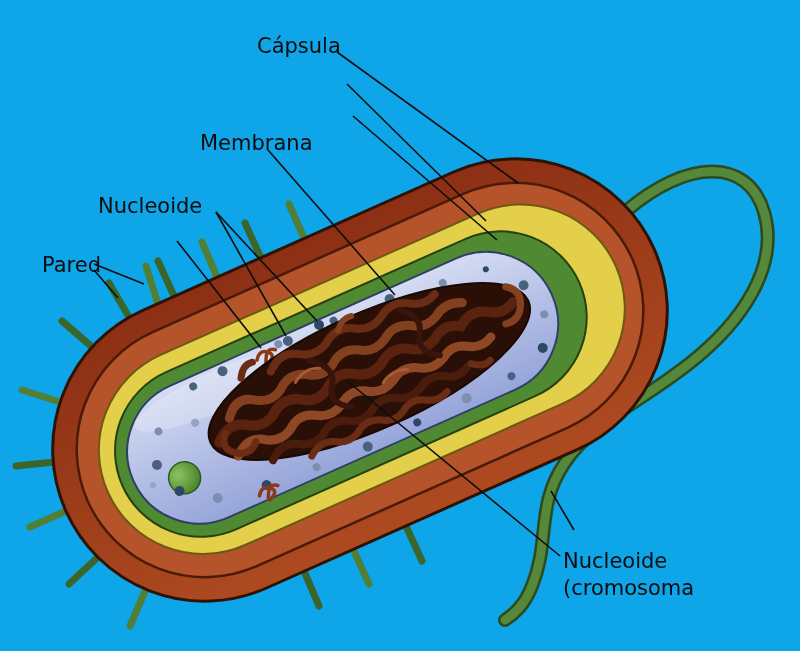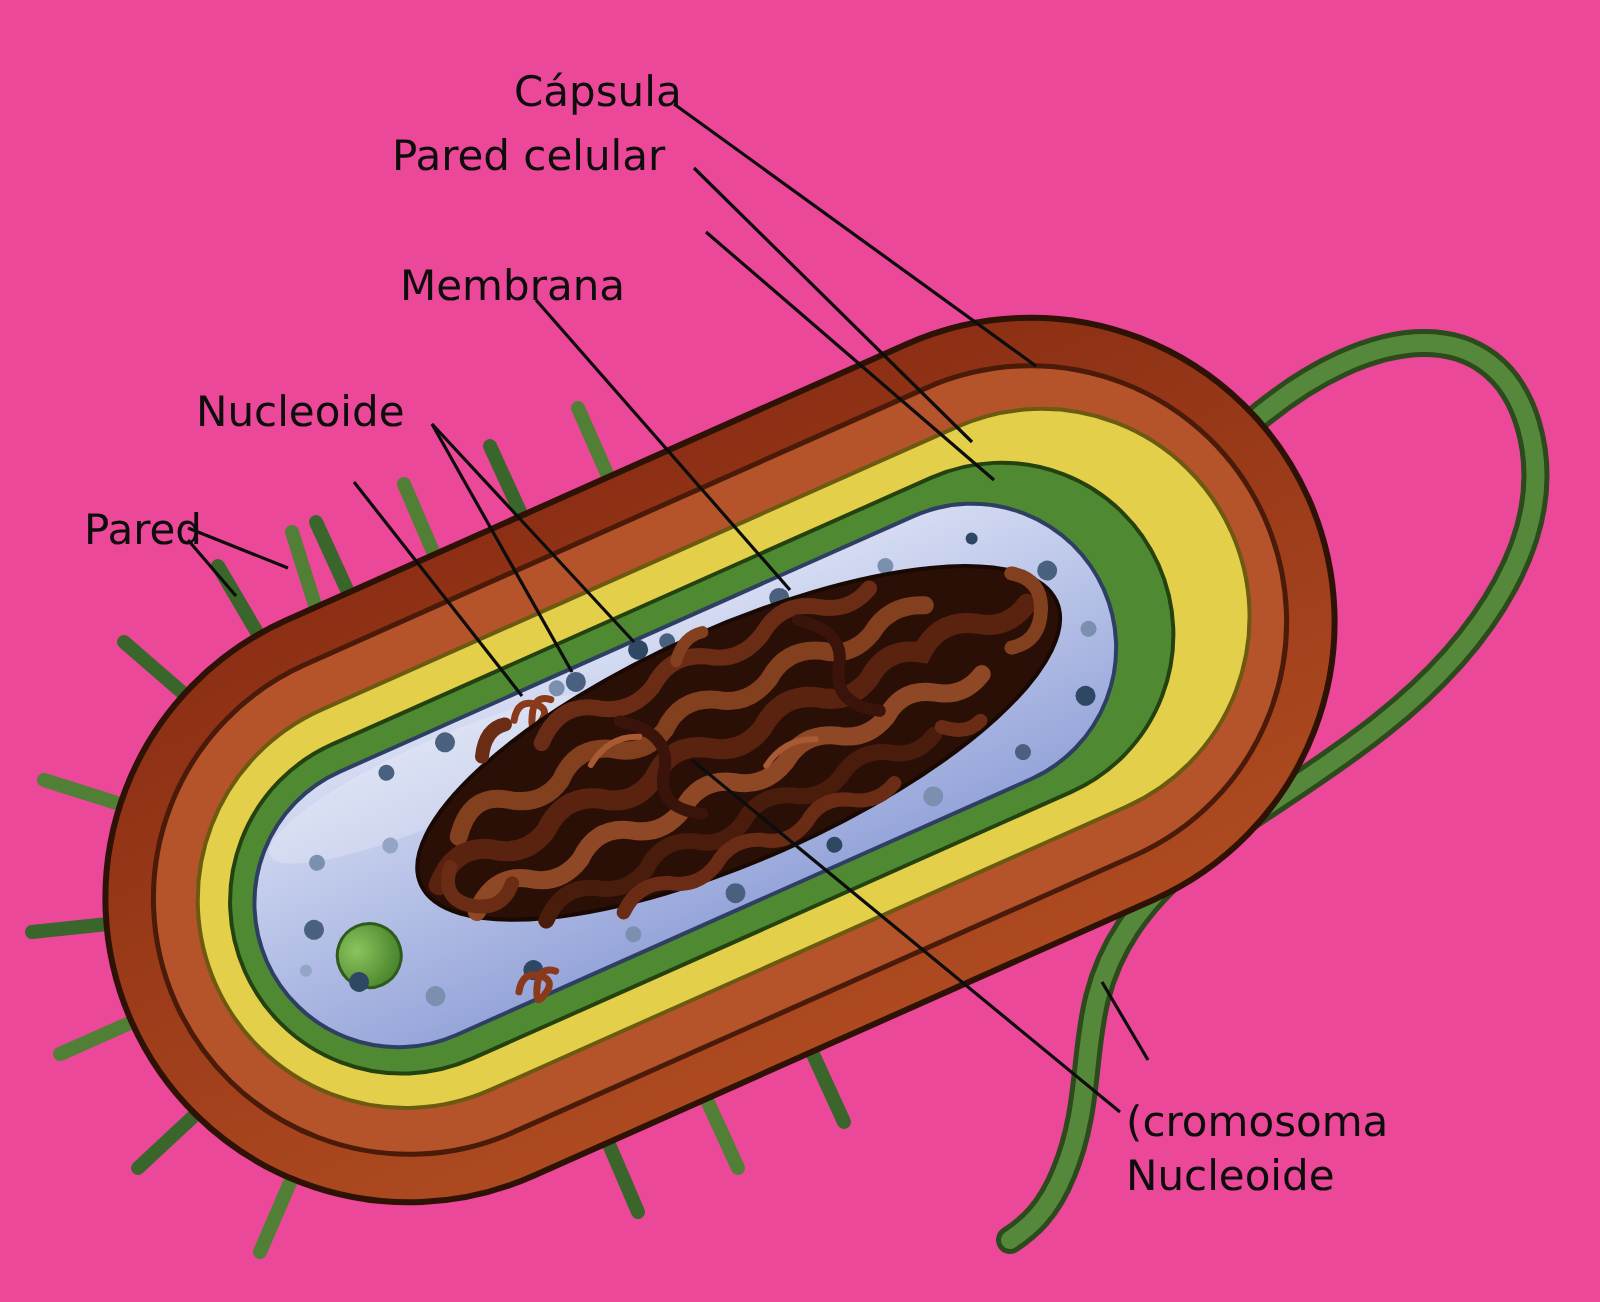--- a/index.html
+++ b/index.html
@@ -1,17 +1,17 @@
 <!DOCTYPE html>
 <html><head>
 <meta charset="utf-8">
 <style>
   html,body{margin:0;padding:0;background:#fff;}
   .stage{
-    position:relative;width:800px;height:651px;background:#ec4899;overflow:hidden;
+    position:relative;width:800px;height:651px;background:#0ea5e9;overflow:hidden;
     font-family:"DejaVu Sans","Liberation Sans",sans-serif;
   }
   .stage svg{position:absolute;left:0;top:0;}
   .lbl{
     position:absolute;color:#0d0d0d;font-size:21px;line-height:1.25;
     white-space:nowrap;user-select:none;
   }
   .lbl.multi{white-space:normal;line-height:27px;}
 </style>
 </head>
@@ -134,22 +134,21 @@
       <line x1="216" y1="212" x2="317" y2="321"></line>
       <line x1="177" y1="241" x2="261" y2="348"></line>
       <line x1="94" y1="264" x2="144" y2="284"></line>
       <line x1="94" y1="270" x2="118" y2="298"></line>
       <line x1="574" y1="530" x2="551" y2="491"></line>
       <line x1="560" y1="556" x2="346" y2="380"></line>
     </g>
   </svg>
 
   <div class="lbl" style="left:257px;top:33px">Cápsula</div>
-  <div class="lbl" style="left:196px;top:65px">Pared celular</div>
   <div class="lbl" style="left:200px;top:130px">Membrana</div>
   <div class="lbl" style="left:98px;top:193px">Nucleoide</div>
   <div class="lbl" style="left:42px;top:252px">Pared</div>
   <div class="lbl multi" style="left:563px;top:548px">
+    <div>Nucleoide</div>
     <div>(cromosoma</div>
-    <div>Nucleoide</div>
   </div>
 
 </div>
 
 </body></html>

